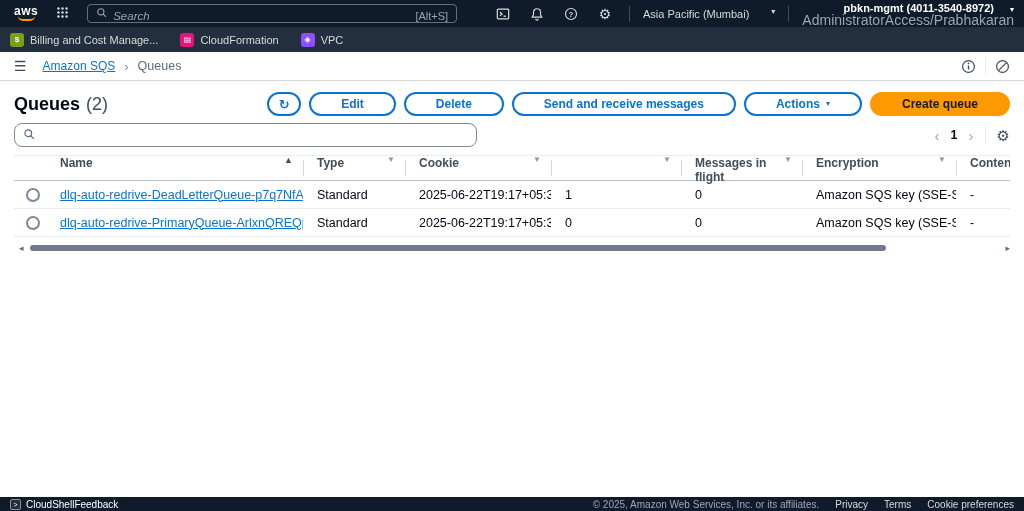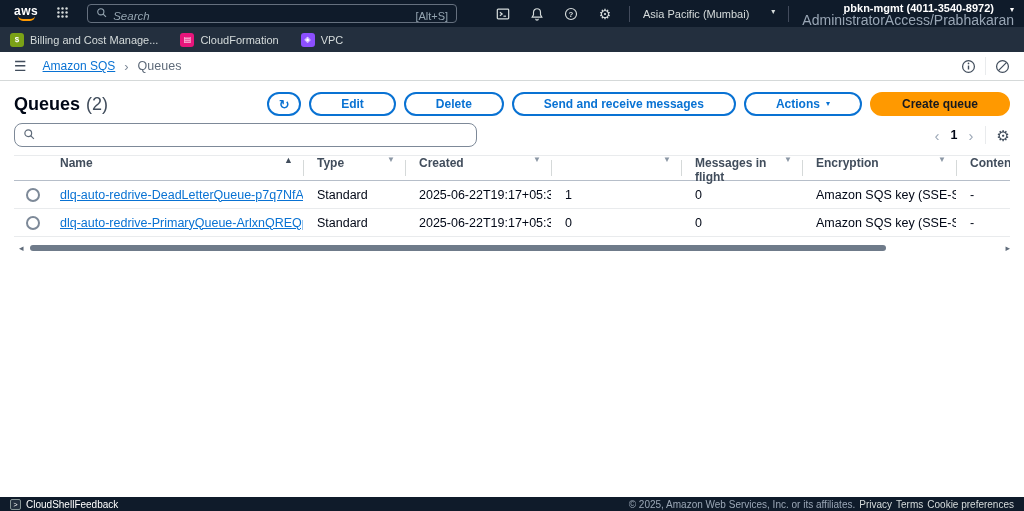--- a/index.html
+++ b/index.html
@@ -91,21 +91,21 @@
   .hs-arrow{position:absolute;top:1px;font-size:9px;color:#5f6b7a;line-height:10px;cursor:pointer}
   .hs-arrow.left{left:5px}
   .hs-arrow.right{right:0}
   .hs-thumb{position:absolute;left:16px;width:856px;top:3px;height:6px;background:#6f7b8a;border-radius:3px;cursor:grab}
 
   
   .footer{position:absolute;left:0;right:0;bottom:0;height:14px;background:#0f1b2a;display:flex;align-items:center;padding:0 10px;font-size:10px;color:#d5dbdb}
   .f-cloudshell{display:flex;align-items:center;gap:5px;cursor:pointer;color:#fff}
   .f-term{width:11px;height:11px;background:#232f3e;border:1px solid #879596;border-radius:2px;color:#fff;font-size:7px;display:flex;align-items:center;justify-content:center;line-height:1}
   .f-feedback{cursor:pointer;color:#fff}
-  .f-right{margin-left:auto;display:flex;gap:4px;align-items:flex-start}
+  .f-right{margin-left:auto;display:flex;gap:16px;align-items:flex-start}
   .f-copy{color:#9ba7b6}
   .f-link{color:#d5dbdb;cursor:pointer}
 </style>
 </head>
 <body>
 
 <div class="screen">
 
   <header class="topbar">
     <div class="logo">
@@ -263,21 +263,21 @@
             <span>Name</span>
             <span class="spacer"></span>
             <span class="sort-icon">▲</span>
           </div>
           <div class="th col-type divided">
             <span>Type</span>
             <span class="spacer"></span>
             <span class="filter-caret">▼</span>
           </div>
           <div class="th col-created divided">
-            <span>Created</span>
+            <span>Cookie</span>
             <span class="spacer"></span>
             <span class="filter-caret">▼</span>
           </div>
           <div class="th col-avail divided">
             <span class="spacer"></span>
             <span class="filter-caret">▼</span>
           </div>
           <div class="th col-flight divided">
             <span>Messages in flight</span>
             <span class="spacer"></span>

